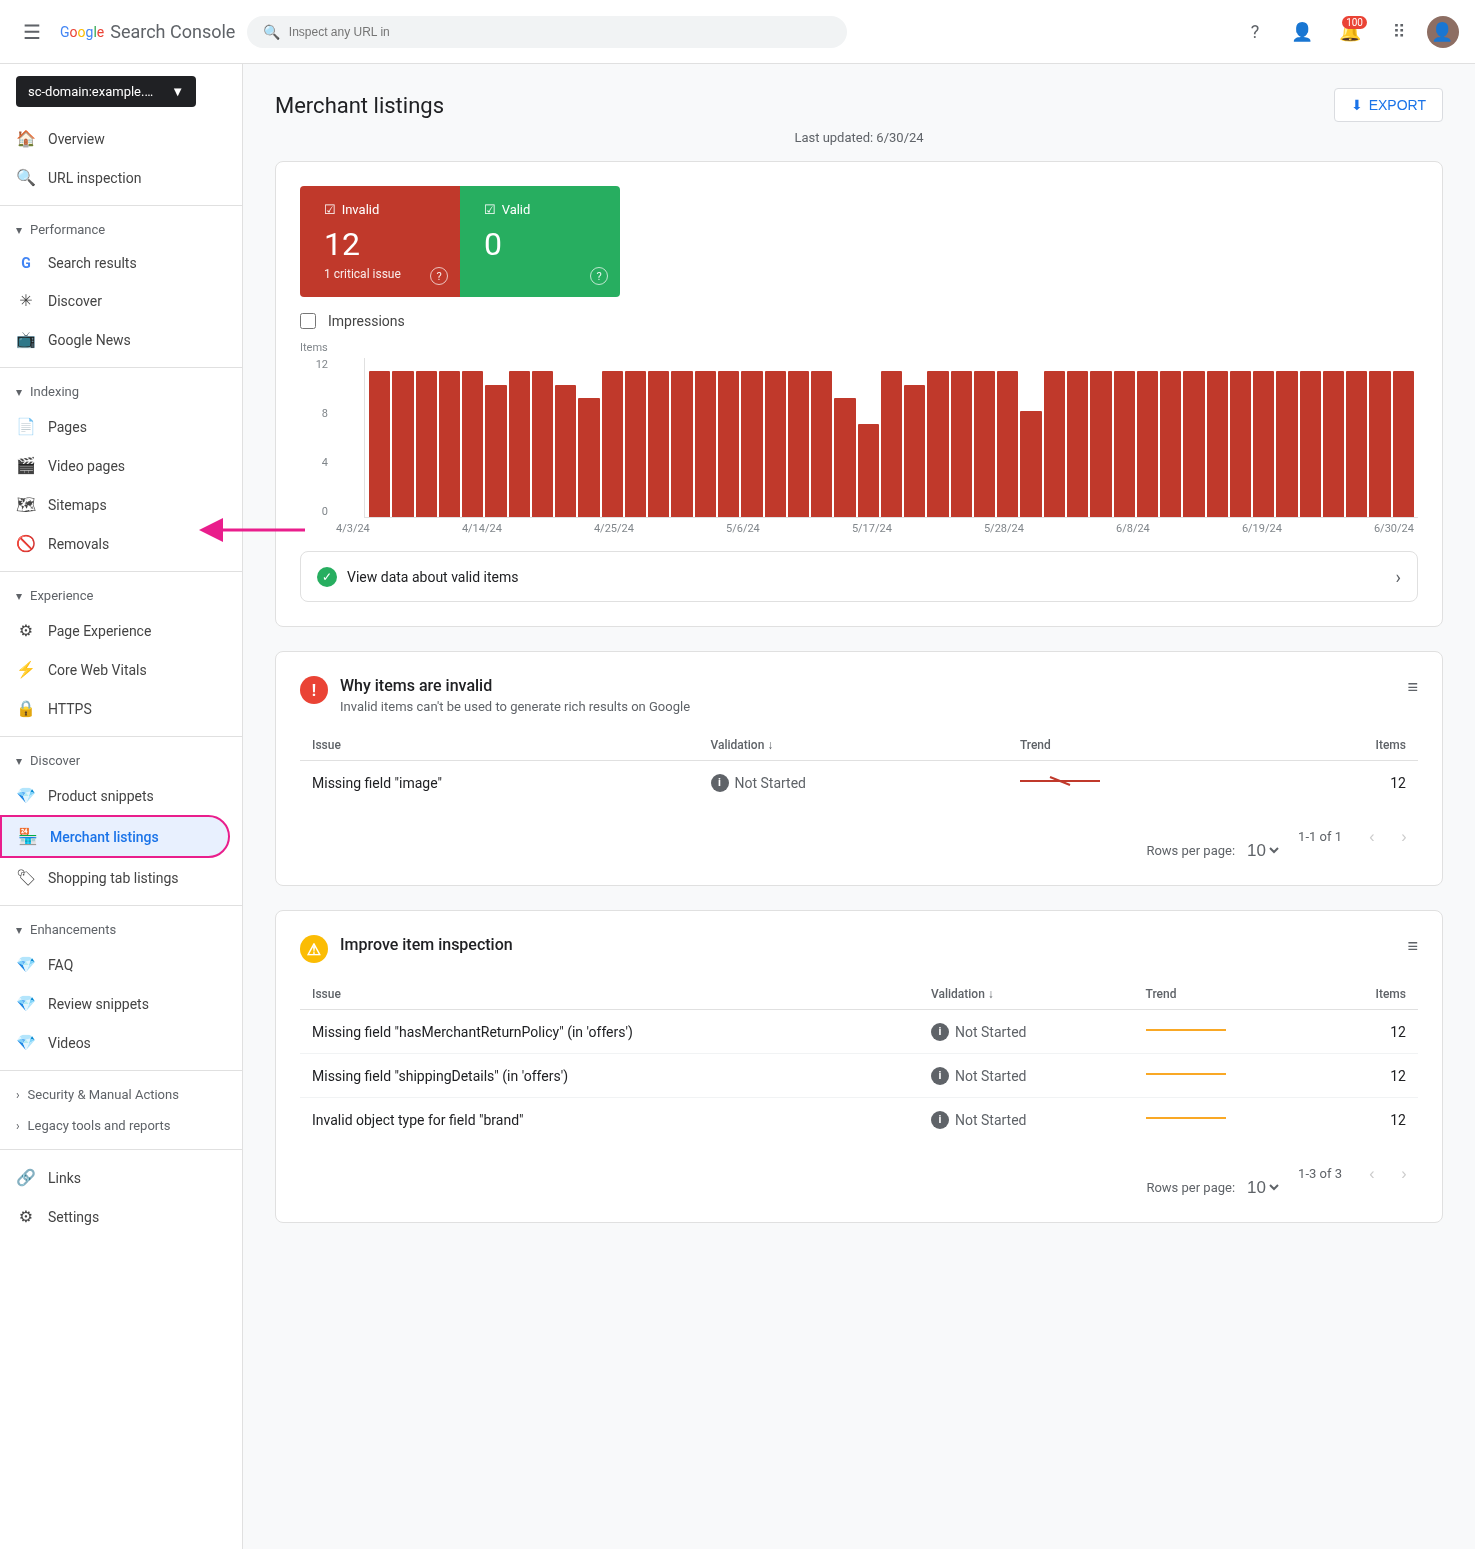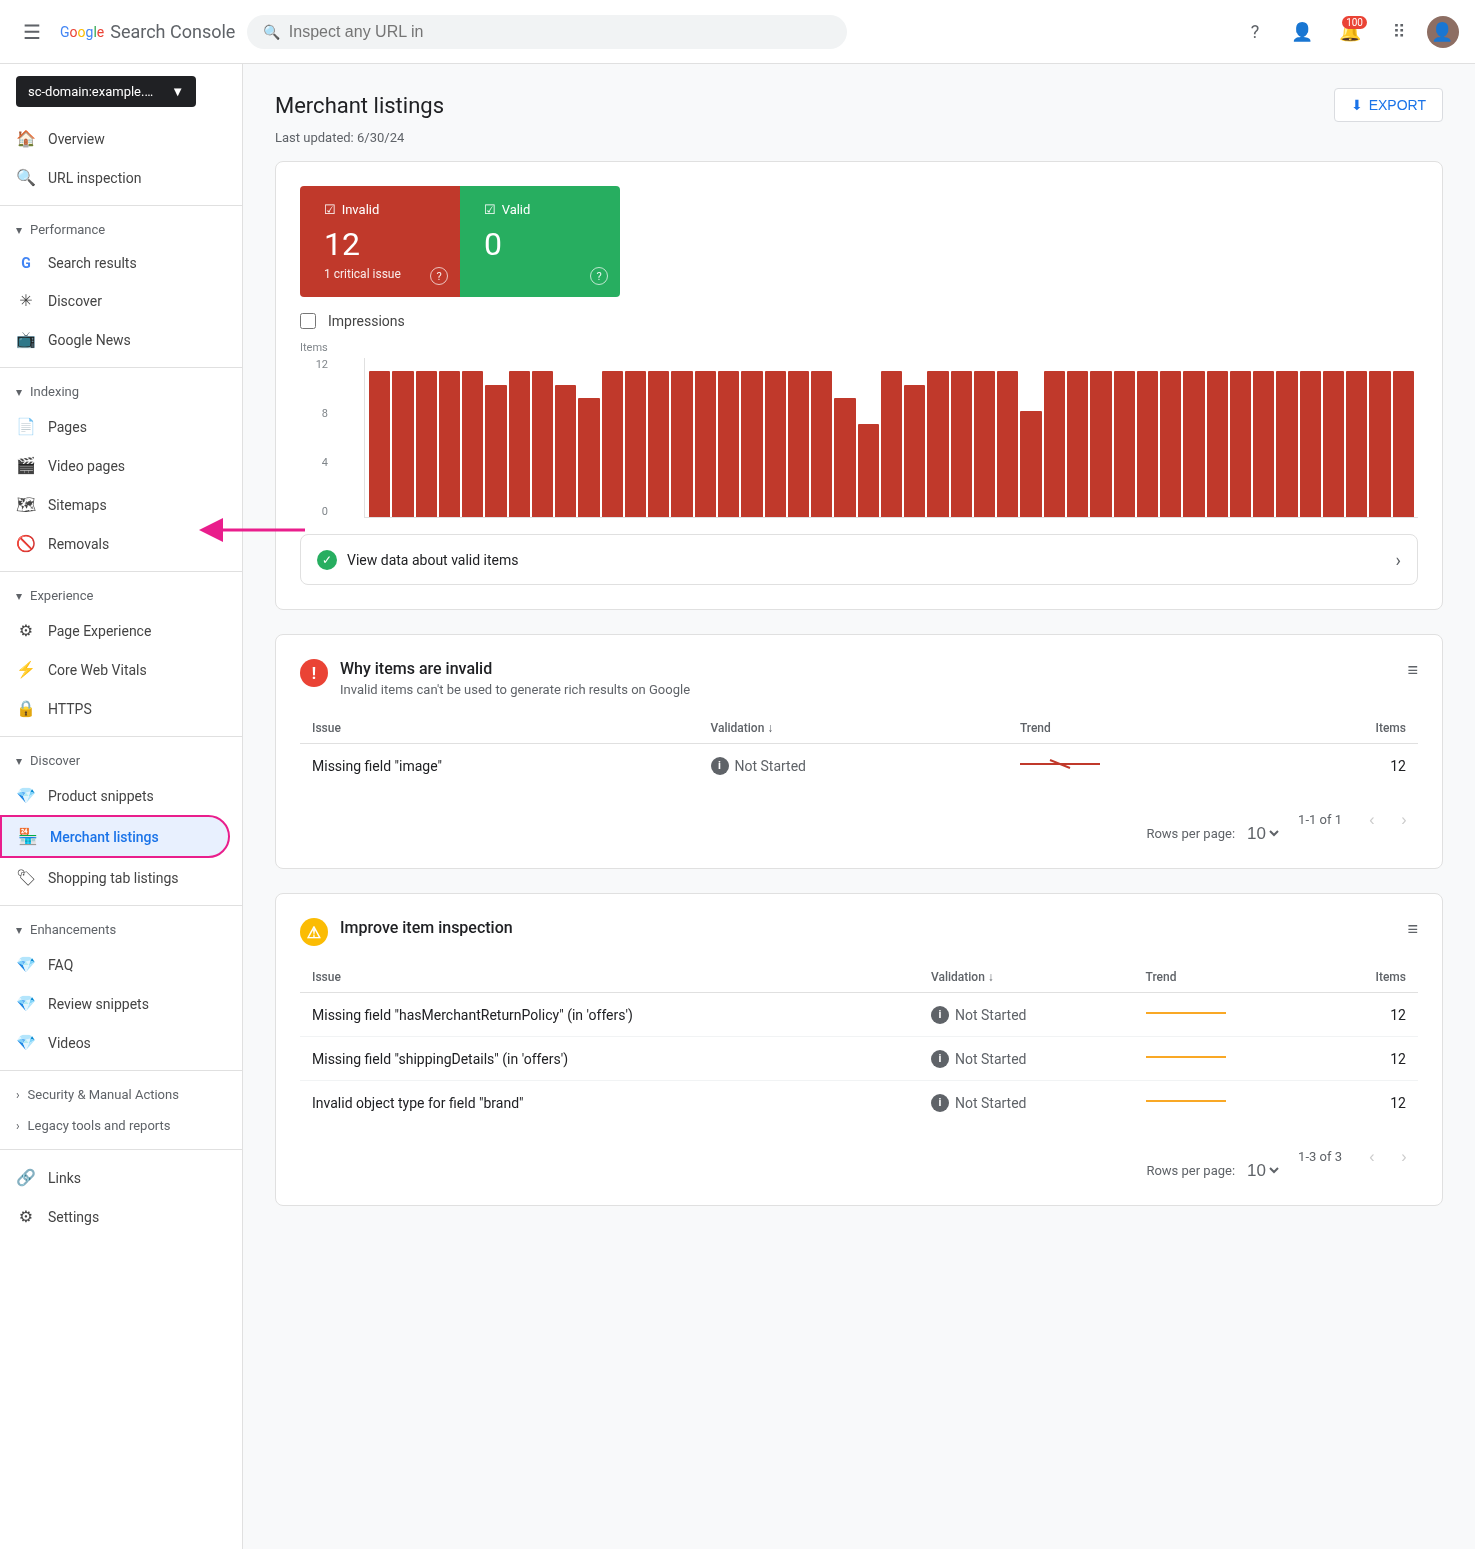--- a/index.html
+++ b/index.html
@@ -10,21 +10,21 @@
     .topbar-menu-icon { font-size: 20px; cursor: pointer; color: #5f6368; width: 32px; text-align: center; }
     .topbar-logo { display: flex; align-items: center; gap: 6px; }
     .topbar-logo-text { font-size: 18px; color: #5f6368; font-weight: 400; white-space: nowrap; }
     .google-letters span:nth-child(1){color:#4285F4}
     .google-letters span:nth-child(2){color:#EA4335}
     .google-letters span:nth-child(3){color:#FBBC04}
     .google-letters span:nth-child(4){color:#4285F4}
     .google-letters span:nth-child(5){color:#34A853}
     .google-letters span:nth-child(6){color:#EA4335}
     .topbar-search { flex: 1; max-width: 600px; display: flex; align-items: center; background: #f1f3f4; border-radius: 24px; padding: 8px 16px; gap: 8px; }
-    .topbar-search input { border: none; background: transparent; outline: none; font-size: 16px; color: #404040; width: 100%; }
+    .topbar-search input { border: none; background: transparent; outline: none; font-size: 12px; color: #404040; width: 100%; }
     .topbar-actions { display: flex; align-items: center; gap: 8px; margin-left: auto; }
     .icon-btn { width: 40px; height: 40px; border-radius: 50%; display: flex; align-items: center; justify-content: center; cursor: pointer; color: #5f6368; font-size: 18px; position: relative; }
     .notif-badge { position: absolute; top: 4px; right: 4px; background: #EA4335; color: #fff; font-size: 10px; border-radius: 8px; padding: 1px 4px; min-width: 16px; text-align: center; }
     .avatar { width: 32px; height: 32px; border-radius: 50%; background: #8d6e63; display: flex; align-items: center; justify-content: center; overflow: hidden; cursor: pointer; }
 
     
     .app-body { display: flex; margin-top: 64px; height: calc(100vh - 64px); }
 
     
     .sidebar { width: 243px; min-width: 243px; background: #fff; border-right: 1px solid #e0e0e0; overflow-y: auto; padding-bottom: 24px; }
@@ -39,21 +39,21 @@
     .sidebar-section-header { display: flex; align-items: center; gap: 8px; padding: 8px 16px; color: #5f6368; font-size: 13px; cursor: pointer; }
     .section-arrow { font-size: 12px; }
 
     .sidebar-divider { border: none; border-top: 1px solid #e0e0e0; margin: 8px 0; }
 
     
     .main { flex: 1; overflow-y: auto; padding: 24px 32px; background: #f8f9fa; }
     .page-header { display: flex; align-items: center; justify-content: space-between; margin-bottom: 8px; }
     .page-title { font-size: 22px; font-weight: 400; color: #202124; }
     .export-btn { display: flex; align-items: center; gap: 6px; padding: 8px 16px; border: 1px solid #dadce0; border-radius: 4px; background: #fff; cursor: pointer; font-size: 14px; color: #1a73e8; font-weight: 500; }
-    .last-updated { text-align: left; color: #5f6368; font-size: 13px; margin-bottom: 16px; }
+    .last-updated { text-align: center; color: #5f6368; font-size: 13px; margin-bottom: 16px; }
 
     
     .card { background: #fff; border-radius: 8px; border: 1px solid #e0e0e0; padding: 24px; margin-bottom: 24px; }
 
     
     .status-boxes { display: flex; gap: 0; margin-bottom: 16px; border-radius: 4px; overflow: hidden; width: fit-content; }
     .status-box { padding: 16px 24px; min-width: 160px; position: relative; }
     .status-box.invalid { background: #c0392b; color: #fff; }
     .status-box.valid { background: #27ae60; color: #fff; }
     .status-box-header { display: flex; align-items: center; gap: 6px; font-size: 13px; margin-bottom: 8px; }
@@ -372,20 +372,31 @@
                 <div style="flex: 1 1 0%; background: rgb(192, 57, 43); height: 91.6667%; border-radius: 1px 1px 0px 0px; min-width: 4px;"></div>
                 <div style="flex: 1 1 0%; background: rgb(192, 57, 43); height: 91.6667%; border-radius: 1px 1px 0px 0px; min-width: 4px;"></div>
                 <div style="flex: 1 1 0%; background: rgb(192, 57, 43); height: 91.6667%; border-radius: 1px 1px 0px 0px; min-width: 4px;"></div>
                 <div style="flex: 1 1 0%; background: rgb(192, 57, 43); height: 91.6667%; border-radius: 1px 1px 0px 0px; min-width: 4px;"></div>
                 <div style="flex: 1 1 0%; background: rgb(192, 57, 43); height: 91.6667%; border-radius: 1px 1px 0px 0px; min-width: 4px;"></div>
                 <div style="flex: 1 1 0%; background: rgb(192, 57, 43); height: 91.6667%; border-radius: 1px 1px 0px 0px; min-width: 4px;"></div>
                 <div style="flex: 1 1 0%; background: rgb(192, 57, 43); height: 91.6667%; border-radius: 1px 1px 0px 0px; min-width: 4px;"></div>
               </div>
           </div>
         </div>
+        <div class="chart-x-labels" style="display:flex;justify-content:space-between;margin-left:32px;margin-top:4px;font-size:11px;color:#80868b;padding:0 4px;">
+          <span>4/3/24</span>
+          <span>4/14/24</span>
+          <span>4/25/24</span>
+          <span>5/6/24</span>
+          <span>5/17/24</span>
+          <span>5/28/24</span>
+          <span>6/8/24</span>
+          <span>6/19/24</span>
+          <span>6/30/24</span>
+        </div>
       </div>
 
       <div class="valid-items-link">
         <div class="valid-items-left">
           <div class="valid-check">✓</div>
           <span>View data about valid items</span>
         </div>
         <span style="color:#5f6368;font-size:18px;">›</span>
       </div>
     </div>

